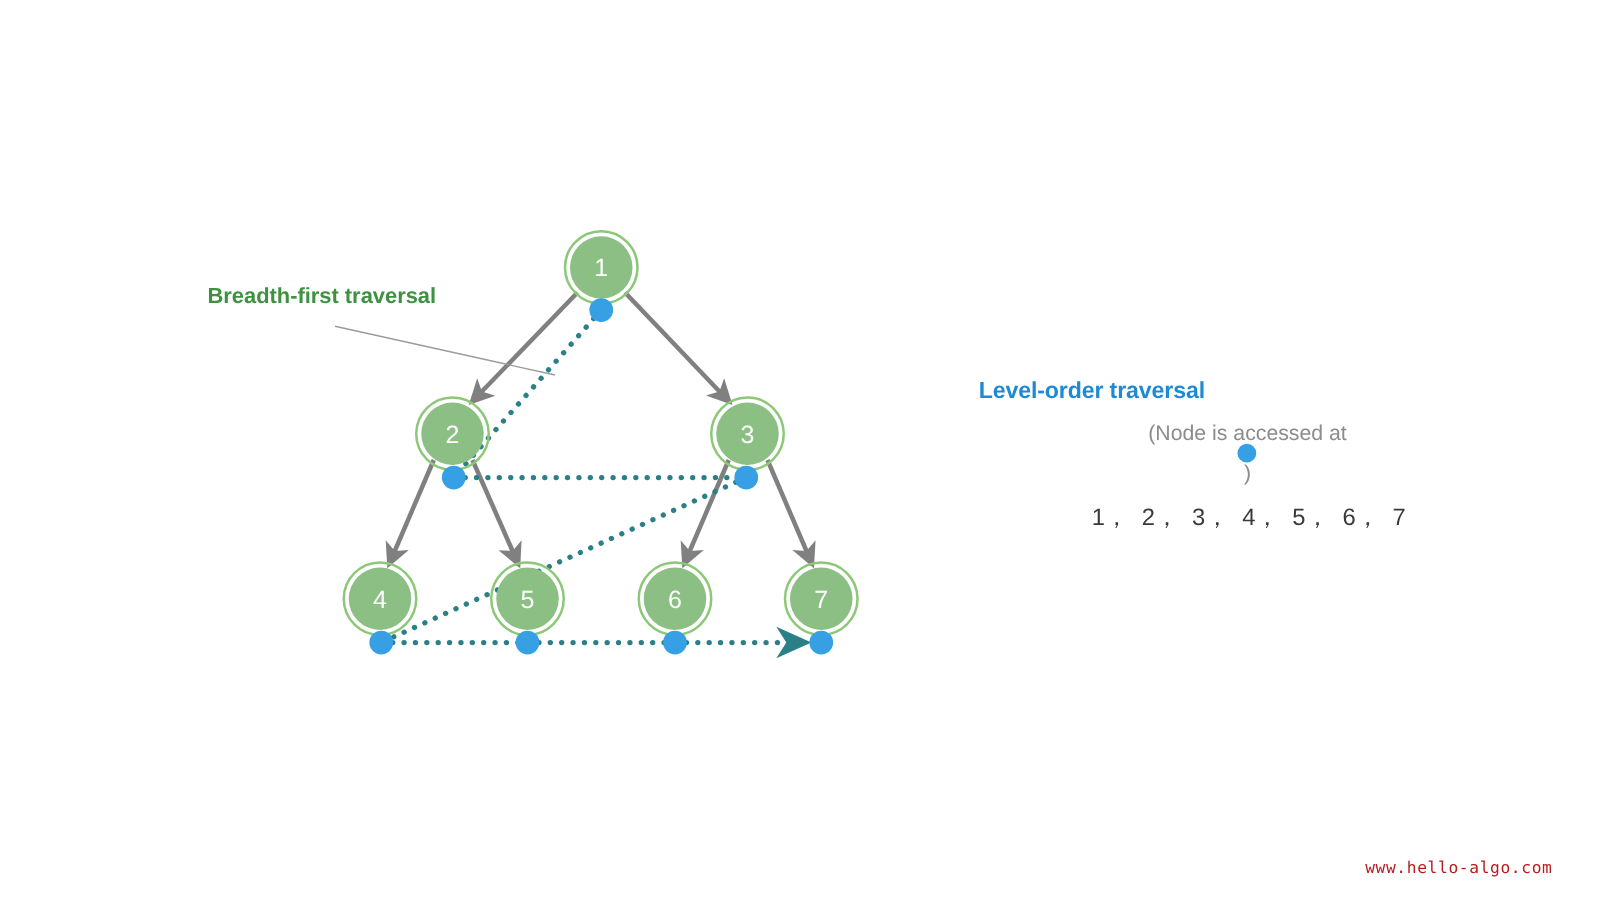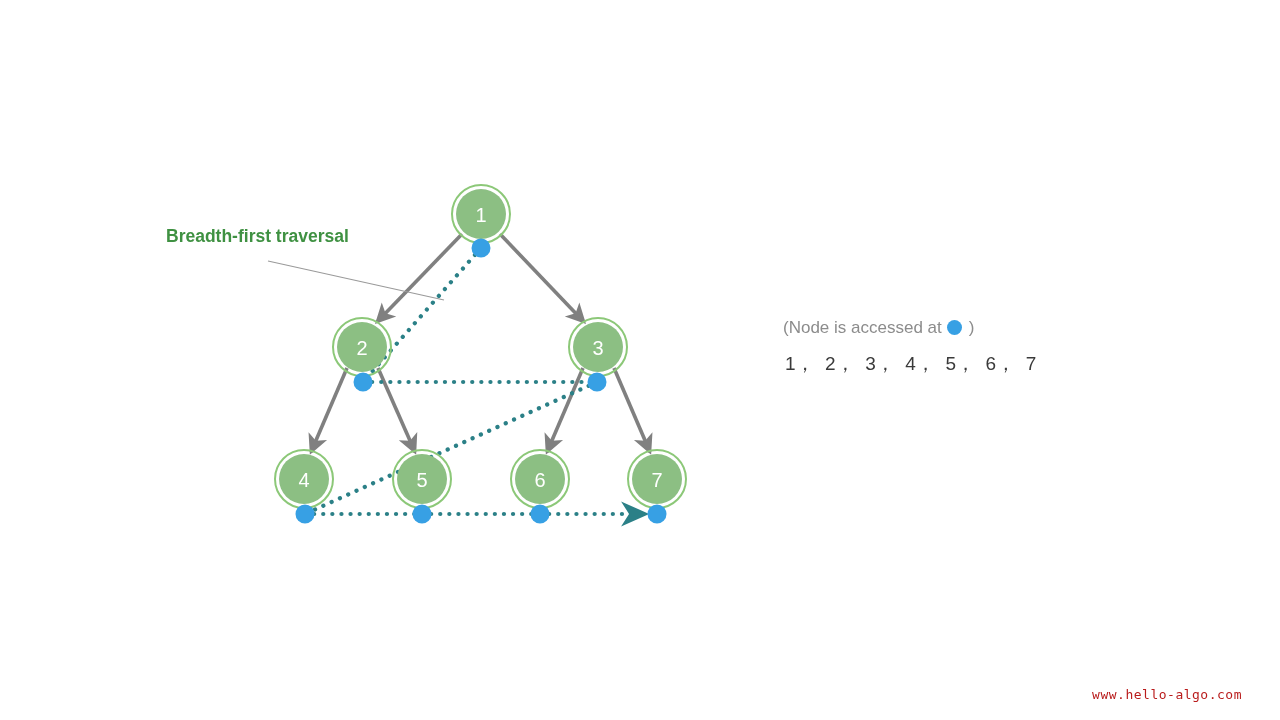--- a/index.html
+++ b/index.html
@@ -51,37 +51,39 @@
   }
   .panel-sub {
     font-family: "Liberation Sans", sans-serif;
     font-size: 17px;
     color: #8c8c8c;
     margin: 16px 0 0 0;
     line-height: 1.0;
     display: flex;
     align-items: center;
     white-space: pre;
+    flex-direction: column;
   }
   .panel-sub .dot-inline {
     display: inline-block;
     width: 15px;
     height: 15px;
     border-radius: 50%;
     background: #37a0e4;
     margin: 0 7px 0 5px;
     vertical-align: middle;
   }
   .panel-seq {
     font-family: "Liberation Sans", sans-serif;
     font-size: 19px;
     color: #3a3a3a;
     margin: 18px 0 0 2px;
     line-height: 1.0;
     white-space: pre;
+    text-align: center;
   }
   .watermark {
     position: absolute;
     right: 38px;
     bottom: 18px;
     font-family: "DejaVu Sans Mono", monospace;
     font-size: 13px;
     color: #b91c1c;
     letter-spacing: 0.5px;
   }
@@ -161,20 +163,21 @@
       <circle cx="597" cy="382" r="9.5" fill="#37a0e4"></circle>
       <circle cx="305" cy="514" r="9.5" fill="#37a0e4"></circle>
       <circle cx="422" cy="514" r="9.5" fill="#37a0e4"></circle>
       <circle cx="540" cy="514" r="9.5" fill="#37a0e4"></circle>
       <circle cx="657" cy="514" r="9.5" fill="#37a0e4"></circle>
     </g>
   <text id="bfs-annotation" class="bfs-annotation-text" x="166" y="242">Breadth-first traversal</text>
 </svg>
 
 <div class="panel">
+  <p class="panel-title">Level-order traversal</p>
   <p class="panel-sub">
     <span>(Node is accessed at</span>
     <span class="dot-inline"></span>
     <span>)</span>
   </p>
   <p class="panel-seq">1，  2，  3，  4，  5，  6，  7</p>
 </div>
 
 <div class="watermark">www.hello-algo.com</div>
 

